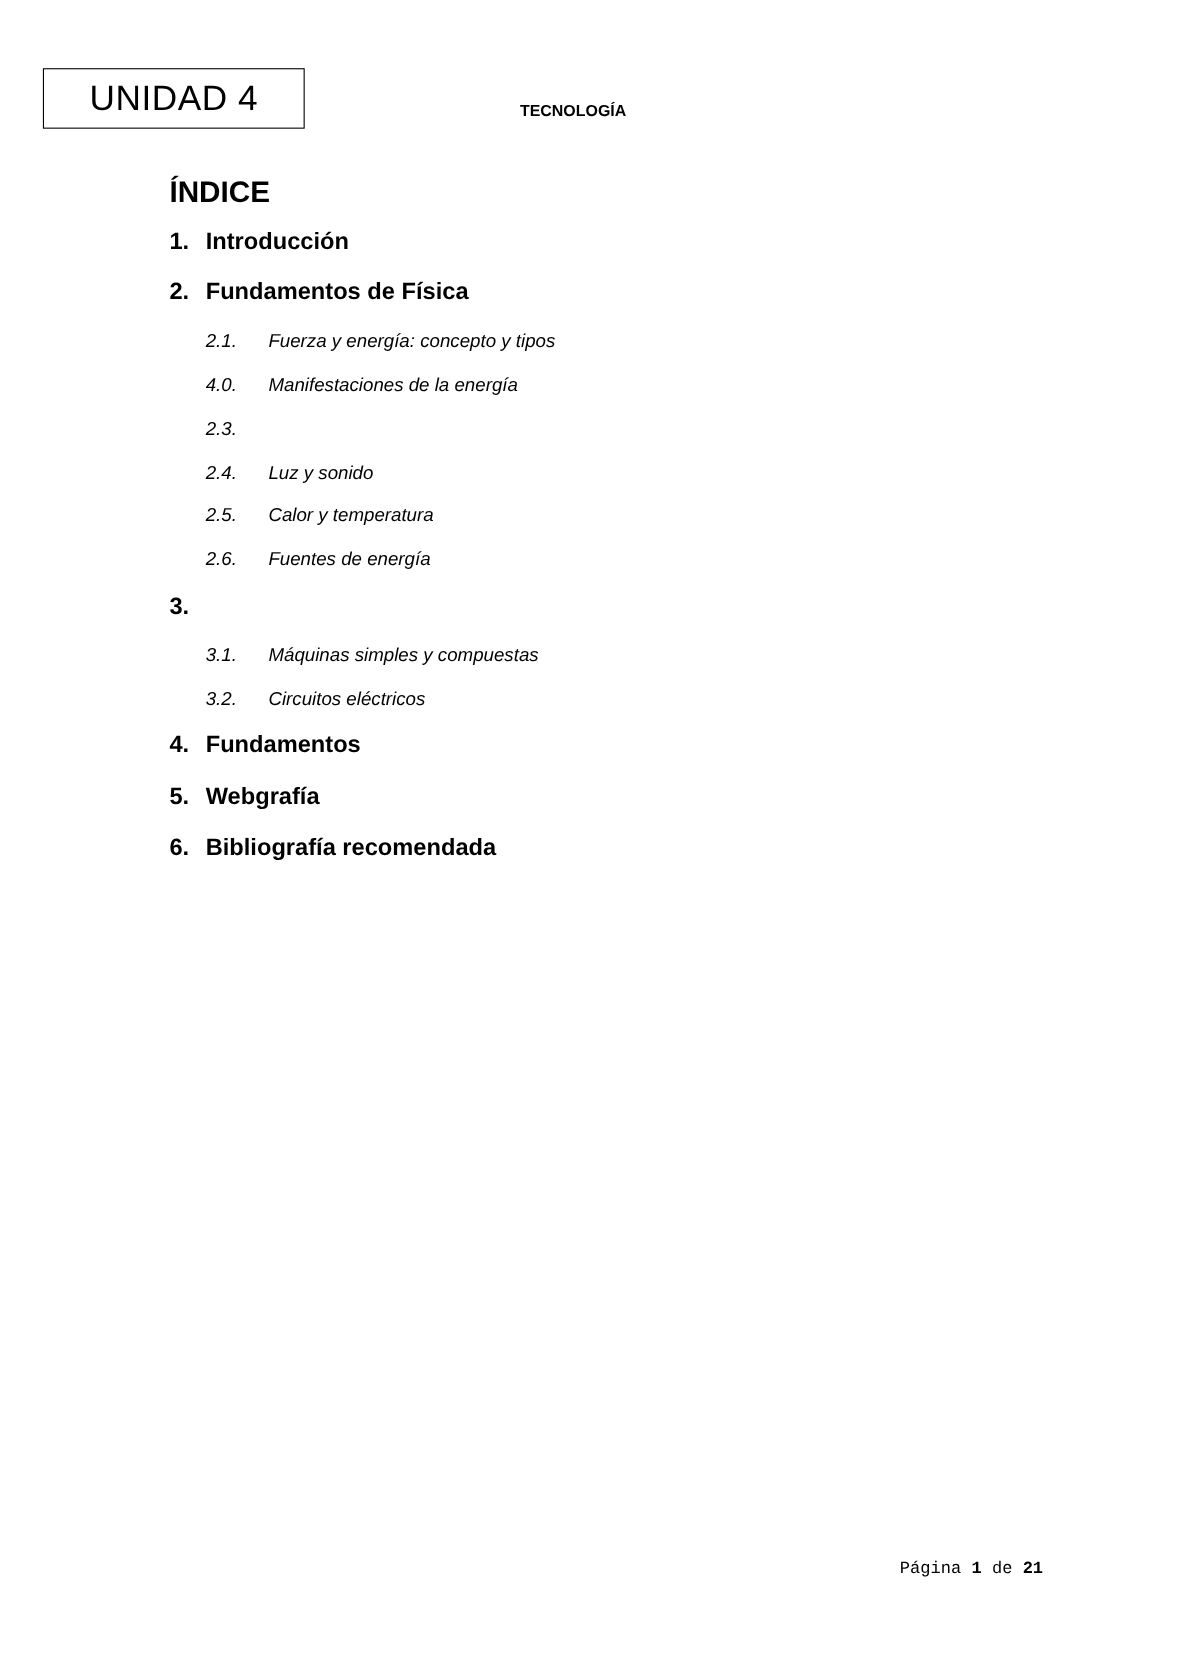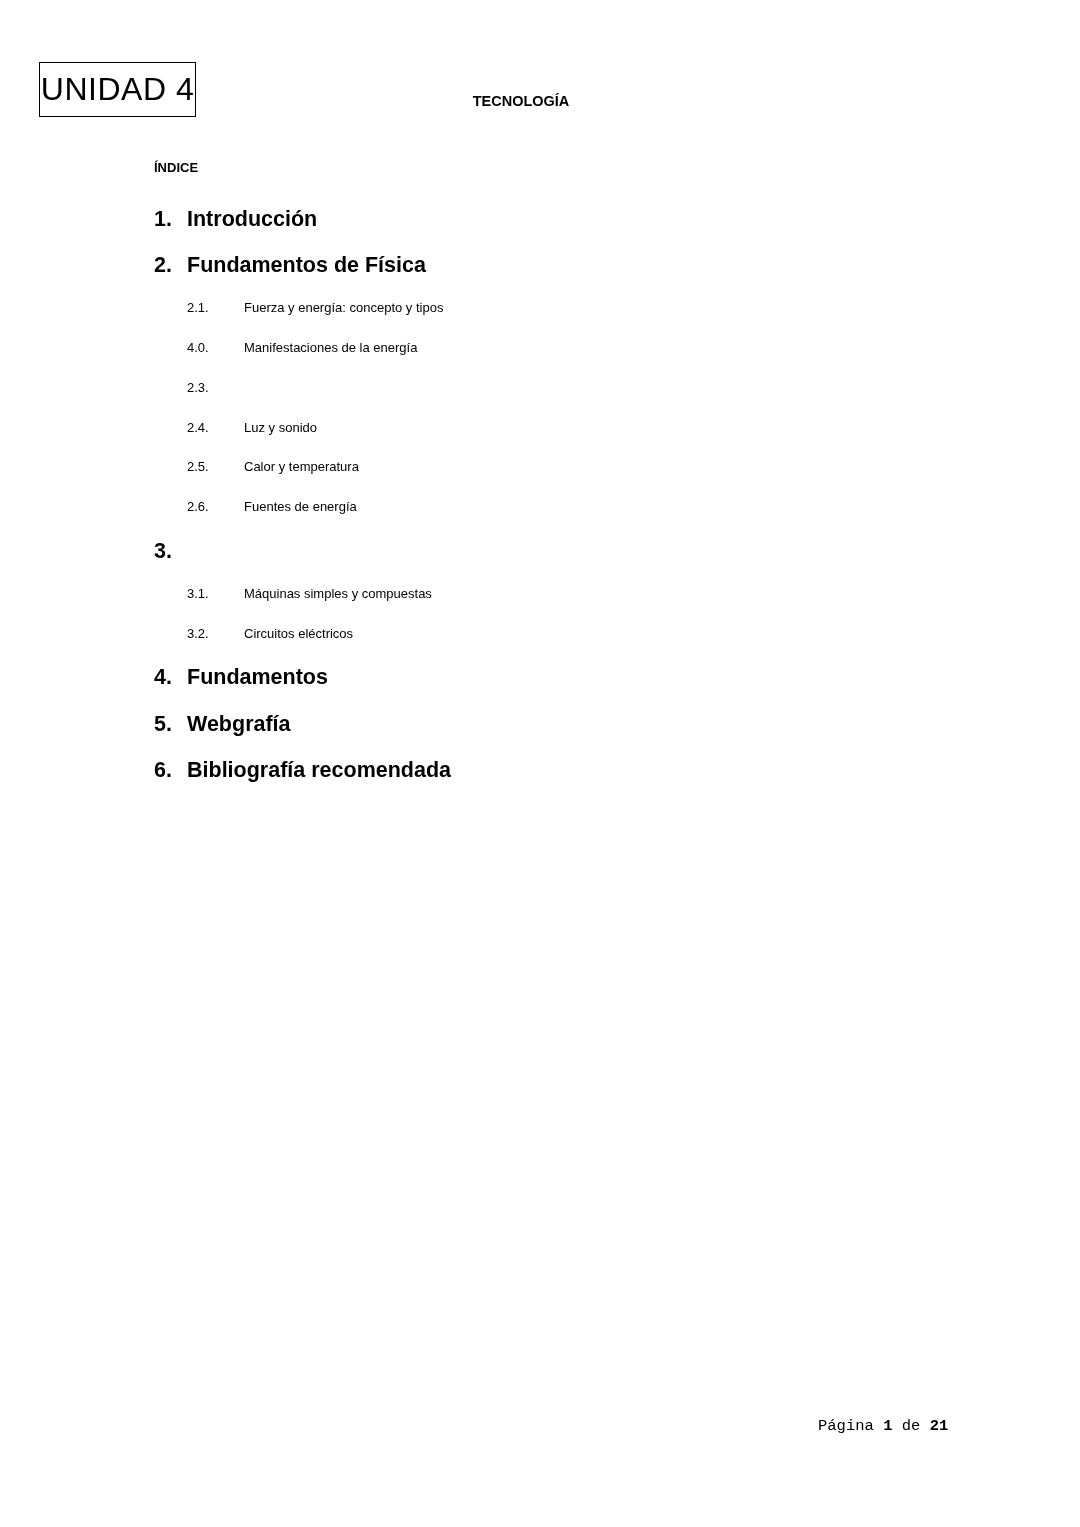--- a/index.html
+++ b/index.html
@@ -2,40 +2,40 @@
 <html><head>
   <meta charset="utf-8">
   <style>
     html, body { margin: 0; padding: 0; }
     body {
       width: 1080px; height: 1527px; background: #ffffff; position: relative;
       font-family: "Liberation Sans", "DejaVu Sans", sans-serif; color: #000;
       overflow: hidden;
     }
     .unit-box {
-      position: absolute; left: 39px; top: 62px; width: 157px; height: 55px;
+      position: absolute; left: 39px; top: 62px; width: 238px; height: 55px;
       border: 1.5px solid #000; box-sizing: border-box;
       display: flex; align-items: center; justify-content: center;
       font-size: 32px; letter-spacing: 0.5px;
     }
     .header-title {
       position: absolute; left: 340px; top: 90px; width: 362px;
       text-align: center; font-weight: bold; font-size: 14.5px; line-height: 22px;
     }
     .toc-heading {
       position: absolute; left: 154px; top: 160px;
-      font-weight: bold; font-size: 13px;
+      font-weight: bold; font-size: 27px;
     }
     .toc-item {
       position: absolute; left: 154px; font-weight: bold; font-size: 21.5px;
       display: flex;
     }
     .toc-item .num { width: 33px; }
     .toc-sub {
-      position: absolute; left: 187px; font-size: 13px; display: flex;
+      position: absolute; left: 187px; font-size: 17px; display: flex; font-style: italic;
     }
     .toc-sub .num { width: 57px; }
     .footer {
       position: absolute; left: 818px; top: 1417px; font-size: 15.5px; font-family: Liberation Mono, monospace;
     }
     .footer b { font-weight: bold; }
   </style>
 </head>
 <body>
 

